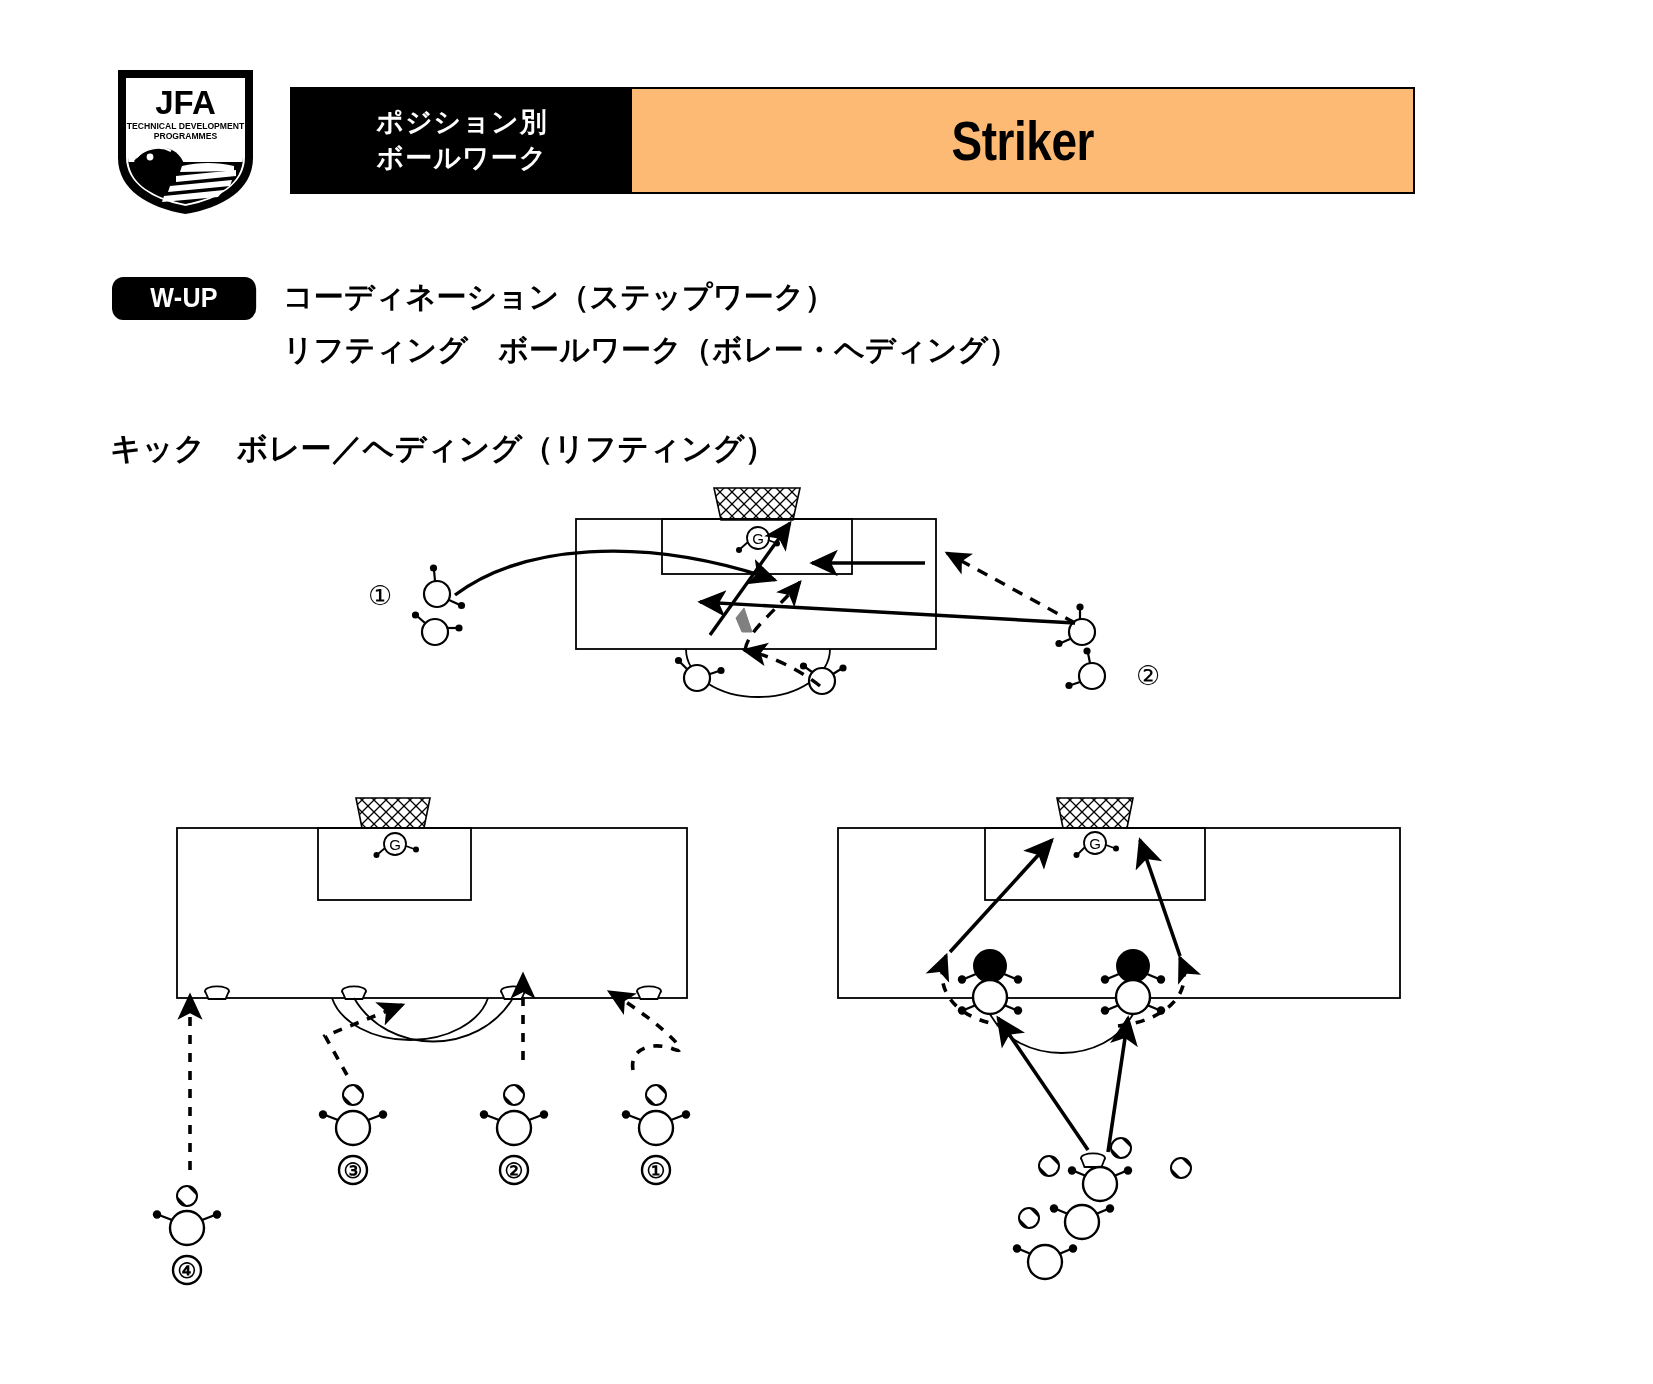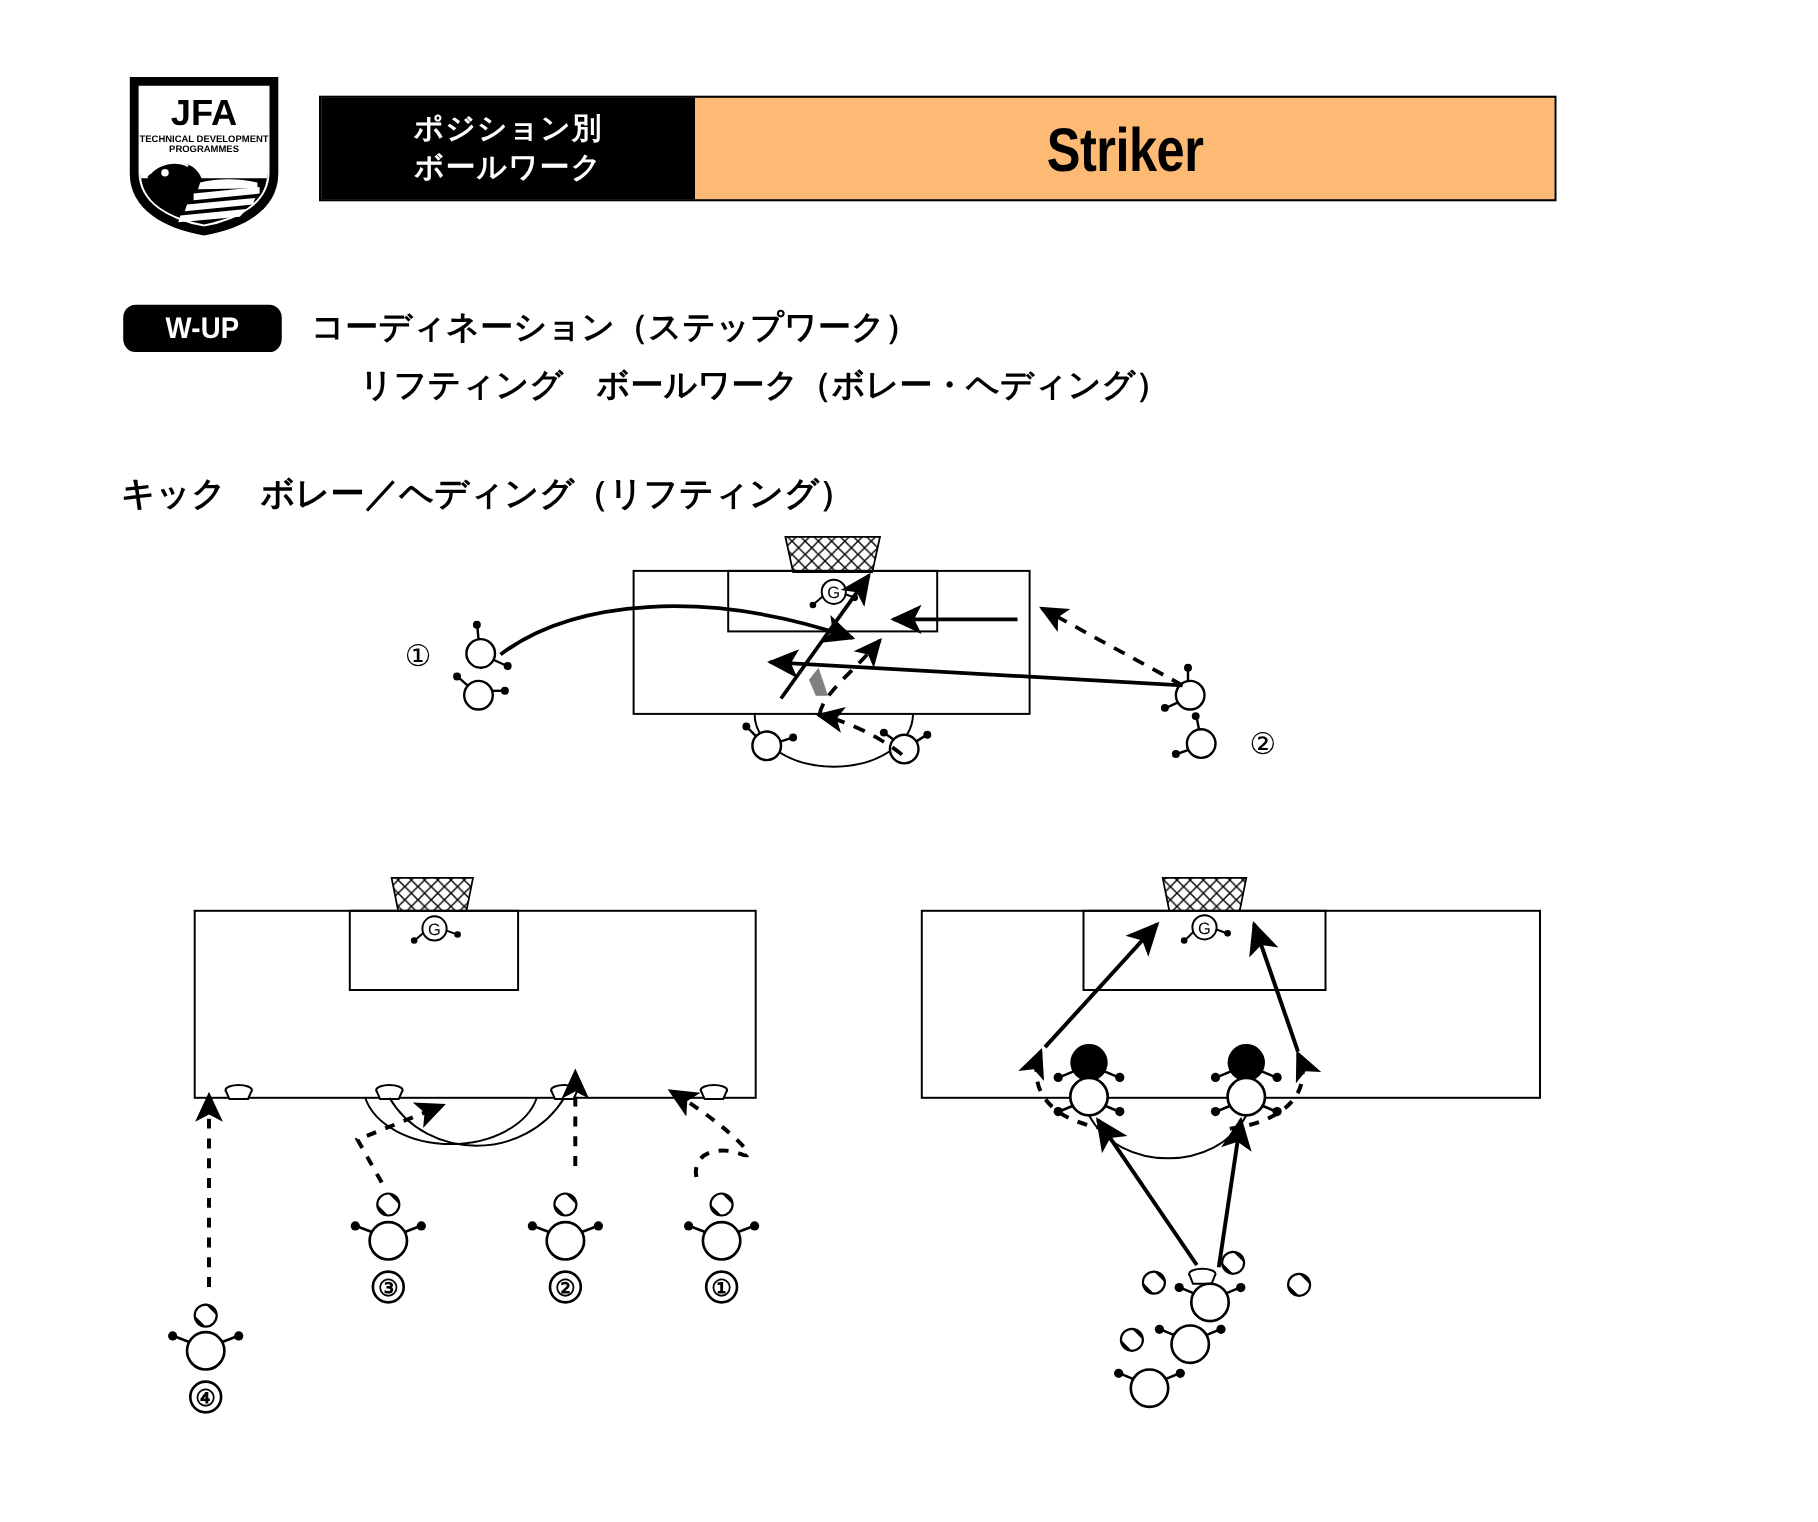--- a/index.html
+++ b/index.html
@@ -29,21 +29,21 @@
     left: 114px;
     top: 66px;
     width: 143px;
     height: 152px;
   }
   #header-band {
     position: absolute;
     left: 290px;
     top: 87px;
     width: 1125px;
-    height: 96px;
+    height: 107px;
     border: 2px solid #000;
     box-sizing: border-box;
     display: flex;
     align-items: stretch;
   }
   #header-category {
     width: 340px;
     background: #000000;
     color: #ffffff;
     display: flex;
@@ -100,21 +100,21 @@
   }
   .wup-line {
     position: absolute;
     left: 283px;
     font-size: 30px;
     font-weight: bold;
     letter-spacing: 0.005em;
     white-space: nowrap;
   }
   #wup-line-1 { top: 12px; }
-  #wup-line-2 { top: 65px; margin-left: 44px; }
+  #wup-line-2 { top: 65px; }
 
   #kick-heading {
     position: absolute;
     left: 110px;
     top: 428px;
     font-size: 31px;
     font-weight: bold;
     letter-spacing: 0.005em;
     white-space: nowrap;
   }

